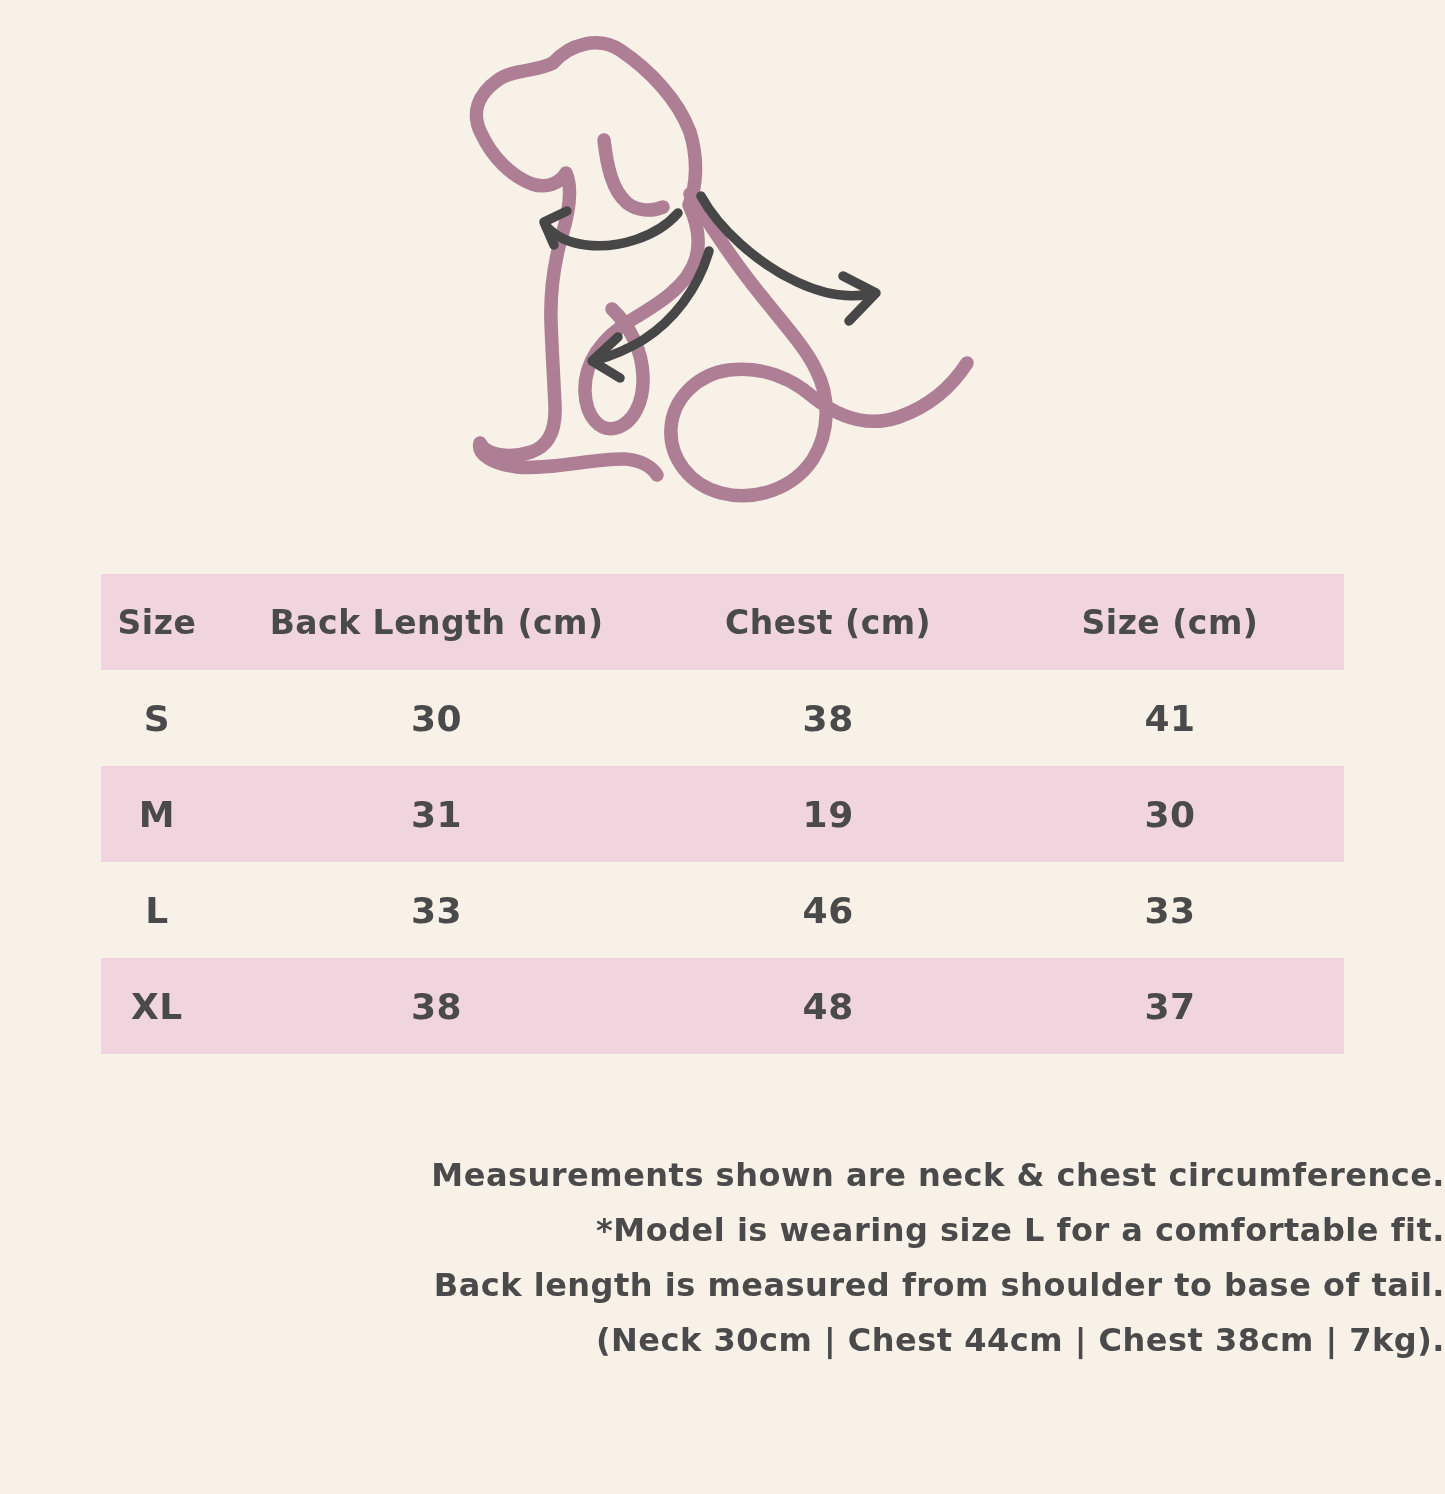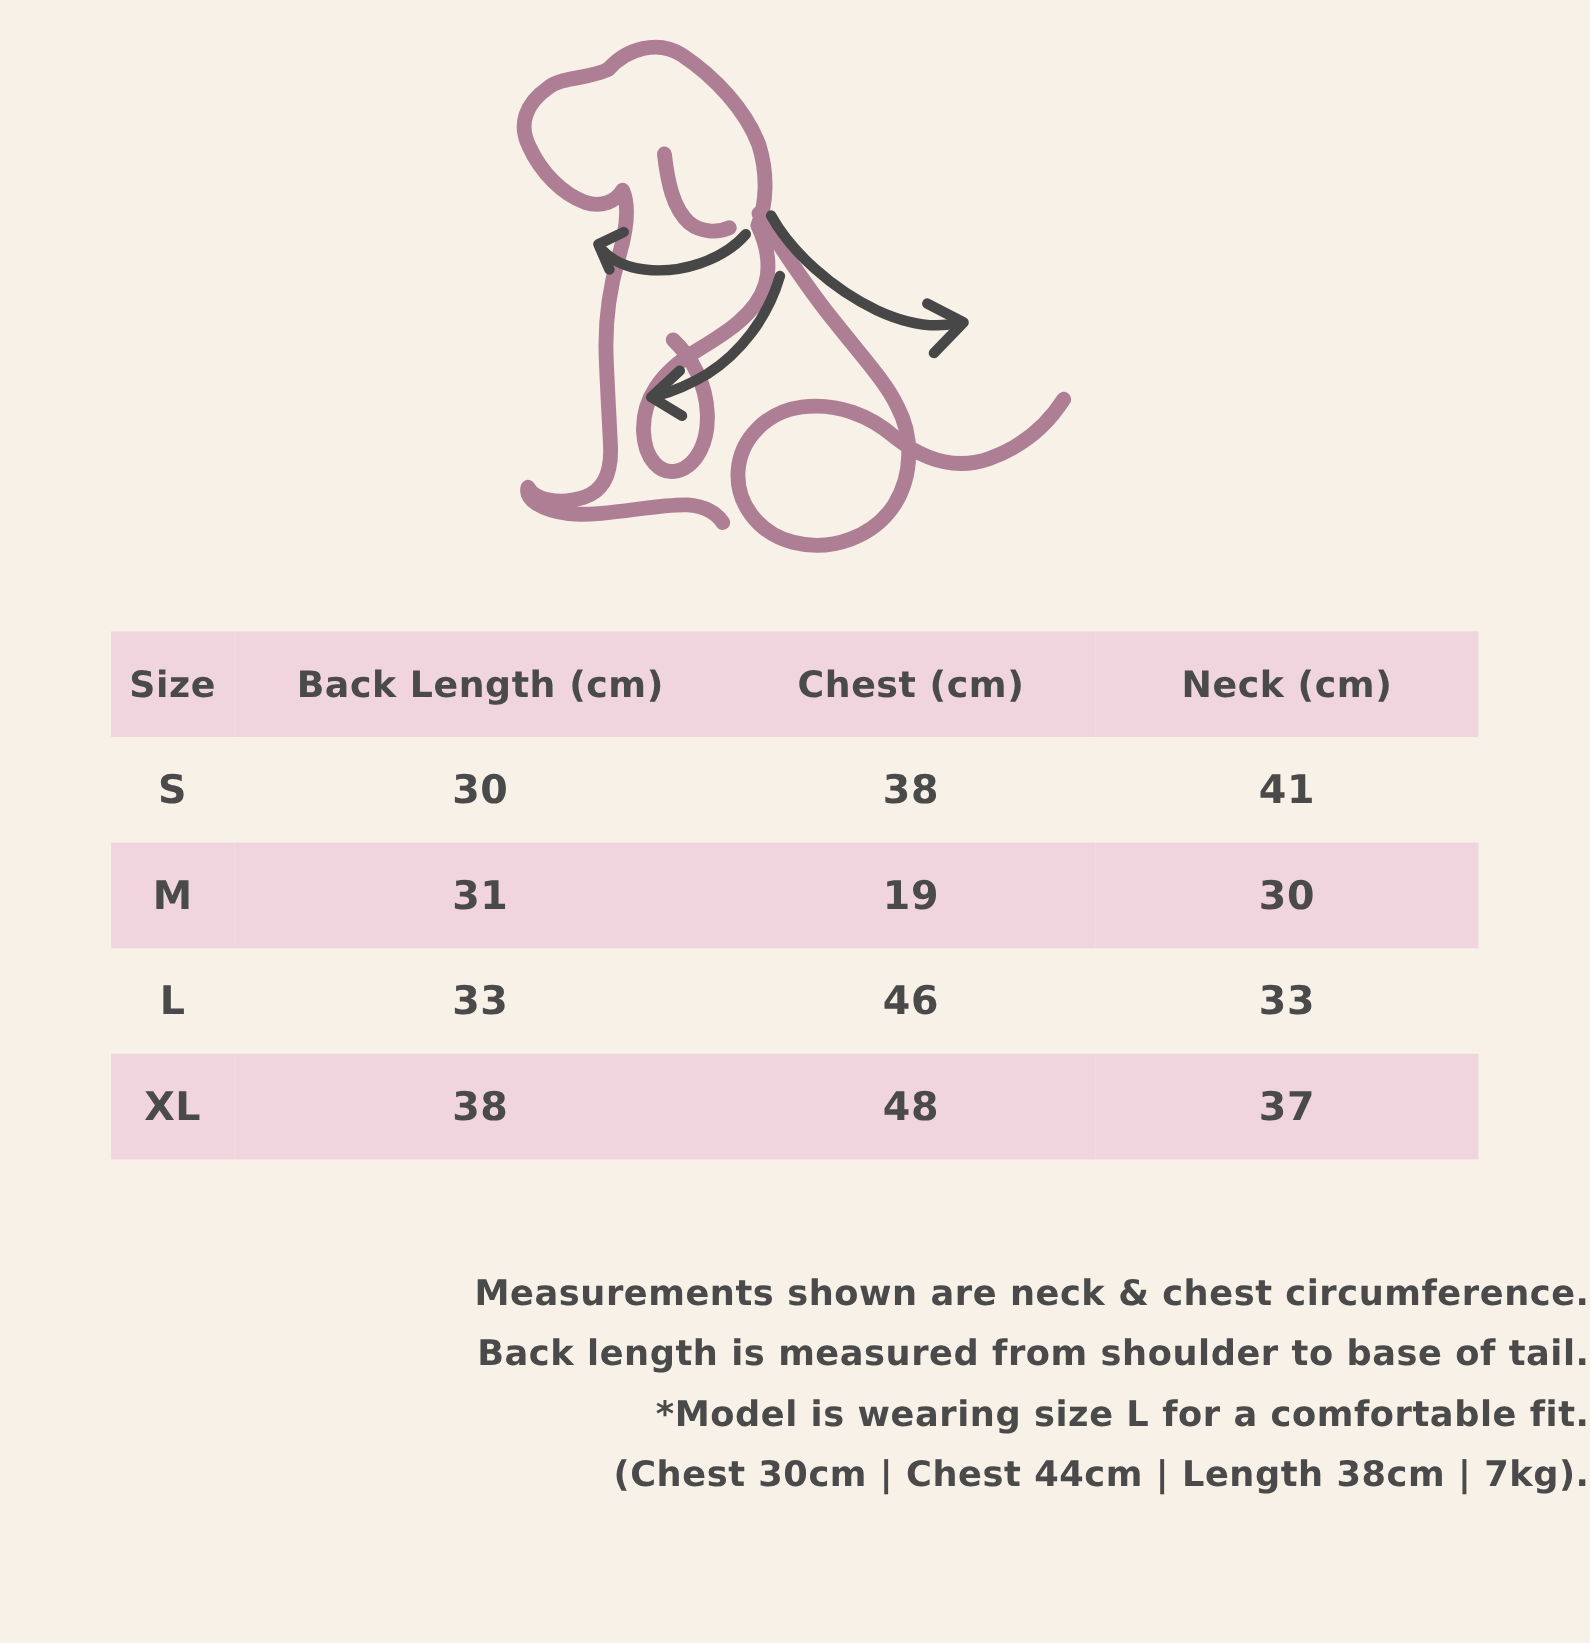--- a/index.html
+++ b/index.html
@@ -143,21 +143,21 @@
         <col class="c-size">
           <col class="c-back">
           <col class="c-chest">
           <col class="c-neck">
       </colgroup>
       <thead>
         <tr>
           <th>Size</th>
           <th>Back Length (cm)</th>
           <th>Chest (cm)</th>
-          <th>Neck (cm)</th>
+          <th>Size (cm)</th>
         </tr>
       </thead>
       <tbody>
         <tr>
           <td>S</td>
           <td>30</td>
           <td>38</td>
           <td>41</td>
         </tr>
         <tr>
@@ -177,18 +177,18 @@
           <td>38</td>
           <td>48</td>
           <td>37</td>
         </tr>
       </tbody>
     </table>
   </div>
 
   <div class="notes">
     <p>Measurements shown are neck &amp; chest circumference.</p>
+    <p>*Model is wearing size L for a comfortable fit.</p>
     <p>Back length is measured from shoulder to base of tail.</p>
-    <p>*Model is wearing size L for a comfortable fit.</p>
-    <p>(Chest 30cm | Chest 44cm | Length 38cm | 7kg).</p>
+    <p>(Neck 30cm | Chest 44cm | Chest 38cm | 7kg).</p>
   </div>
 
 </div>
 
 </body></html>

